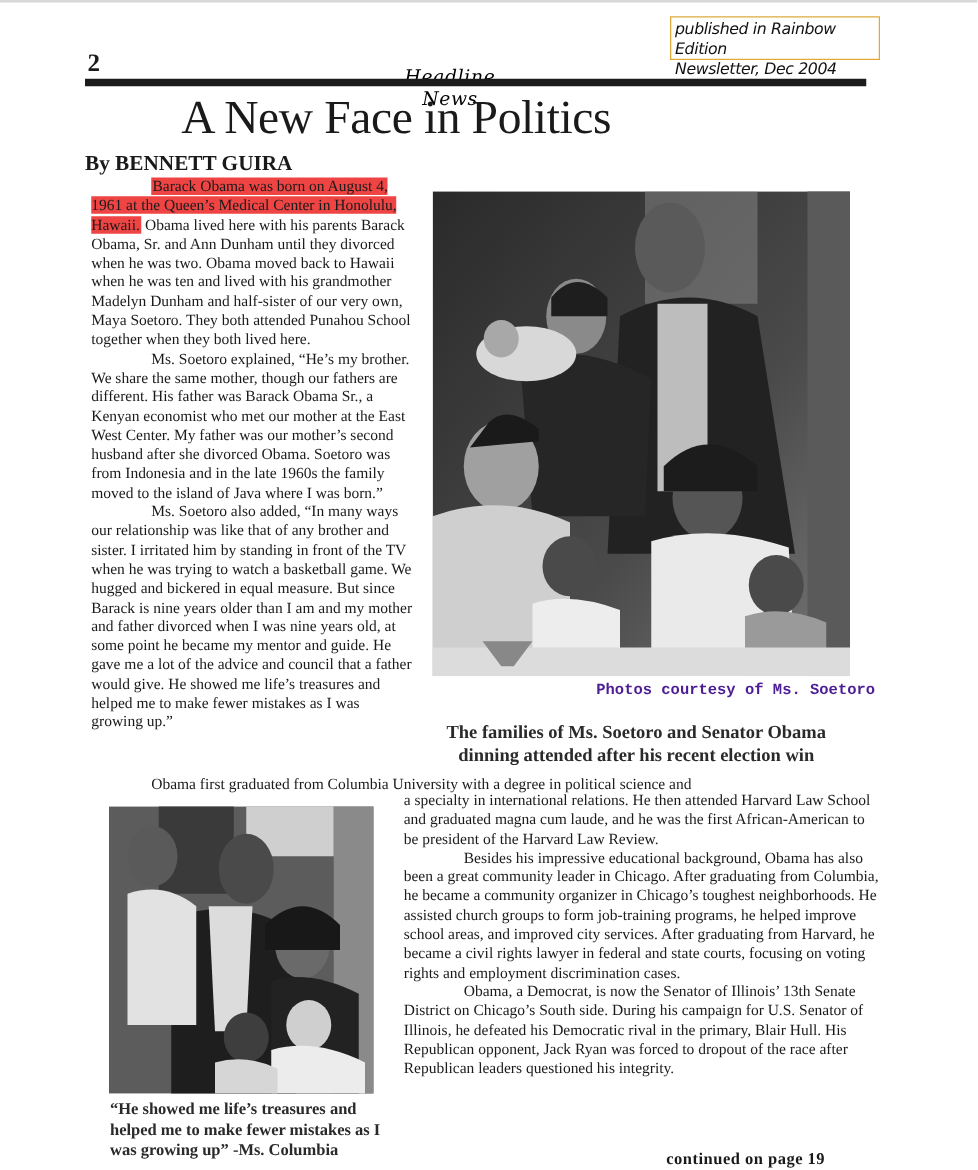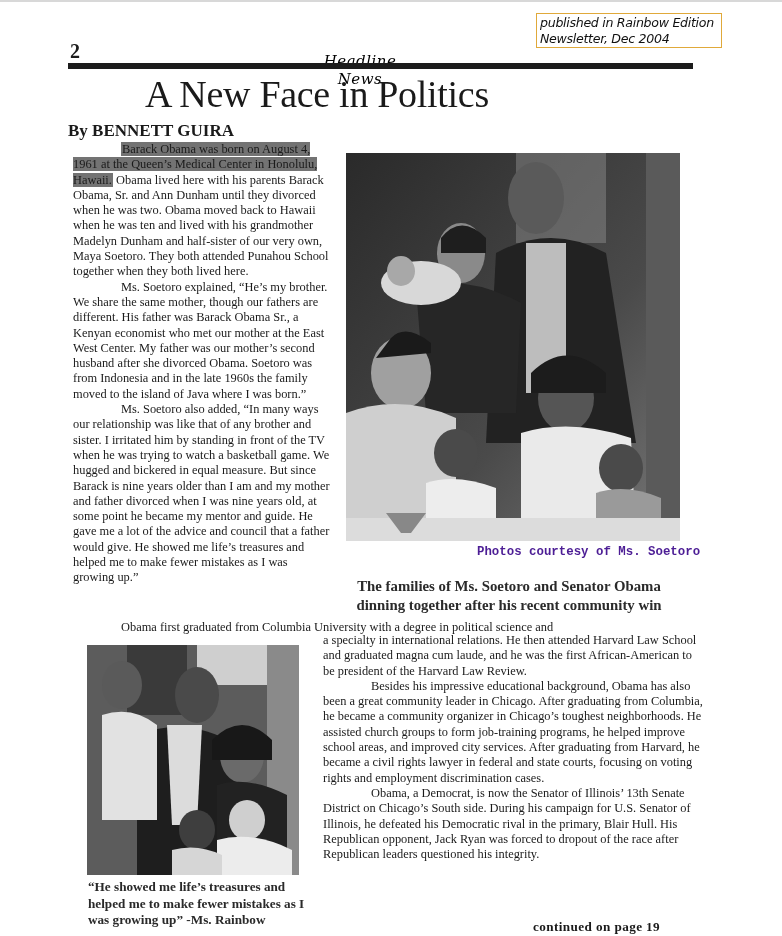--- a/index.html
+++ b/index.html
@@ -1,35 +1,35 @@
 <!DOCTYPE html>
 <html><head>
 <meta charset="utf-8">
 <style>
   html, body { margin: 0; padding: 0; background: #ffffff; }
   body { width: 782px; height: 936px; position: relative; overflow: hidden;
          font-family: "Liberation Serif", serif; color: #1a1a1a; }
   .topborder { position: absolute; left: 0; top: 0; width: 782px; height: 2px; background: #d8d8d8; }
-  .pubnote { position: absolute; left: 536px; top: 13px; width: 186px; height: 35px;
+  .pubnote { position: absolute; left: 536px; top: 13px; width: 168px; height: 35px;
              border: 1px solid #e0a93a; box-sizing: border-box; padding: 1px 3px 0 3px;
              font-family: "DejaVu Sans", sans-serif; font-style: italic; font-size: 12.6px;
              line-height: 16px; color: #111; letter-spacing: -0.3px; }
   .pagenum { position: absolute; left: 70px; top: 40px; font-weight: bold; font-size: 20px; }
   .masthead { position: absolute; left: 300px; top: 52px; width: 120px; text-align: center;
               font-family: "DejaVu Serif", serif; font-style: italic; font-size: 15px; color: #000000;
               letter-spacing: 0.5px; }
   .rule { position: absolute; left: 68px; top: 63px; width: 625px; height: 6px; background: #1c1c1c; }
   .headline { position: absolute; left: 0; width: 634px; top: 72px; text-align: center;
               font-weight: normal; font-size: 38px; letter-spacing: -0.3px; margin: 0; }
   .byline { position: absolute; left: 68px; top: 121px; font-weight: bold; font-size: 17px; }
   .col { position: absolute; font-size: 12.4px; line-height: 15.3px; }
   .col p { margin: 0; text-indent: 48px; }
   .col p.first { text-indent: 0; }
   .col1 { left: 73px; top: 142px; width: 258px; }
-  .hl { background: #737373; padding: 0 1px; }
+  .hl { background: #ef4444; padding: 0 1px; }
   .indent { display: inline-block; width: 48px; }
   .photo { position: absolute; overflow: hidden; }
   .photo svg { display: block; }
   .photo1 { left: 346px; top: 153px; width: 334px; height: 388px; }
   .photo2 { left: 87px; top: 645px; width: 212px; height: 230px; }
   .credit { position: absolute; left: 477px; top: 545px; font-weight: bold; font-size: 12.4px; color: #4c1d95; font-family: Liberation Mono, monospace; }
   .caption1 { position: absolute; left: 342px; top: 577px; width: 334px; text-align: center;
               font-weight: bold; font-size: 14.8px; line-height: 19px; color: #2a2a2a; }
   .spanline { position: absolute; left: 121px; top: 620px; font-size: 12.4px; }
   .col2 { left: 313px; top: 633px; width: 380px; margin-left: 10px; }
@@ -95,21 +95,21 @@
     <path d="M80 330 Q110 320 150 335 L150 388 L80 388 Z" fill="#ededed"></path>
 
     <ellipse cx="275" cy="315" rx="22" ry="24" fill="#4a4a4a"></ellipse>
     <path d="M250 340 Q280 330 315 345 L315 388 L250 388 Z" fill="#9a9a9a"></path>
 
     <rect x="0" y="365" width="334" height="23" fill="#dcdcdc"></rect>
     <path d="M40 360 L80 360 L65 380 L55 380 Z" fill="#888"></path>
   </svg>
 </div>
 <div class="credit">Photos courtesy of Ms. Soetoro</div>
-<div class="caption1">The families of Ms. Soetoro  and Senator Obama dinning together after his recent community win</div>
+<div class="caption1">The families of Ms. Soetoro  and Senator Obama dinning attended after his recent election win</div>
 
 <div class="spanline">Obama first graduated from Columbia University with a degree in political science and</div>
 
 <div class="col col2">
   <p class="first">a specialty in international relations. He then attended Harvard Law School and graduated  magna cum laude, and he was the first African-American to be president of the Harvard Law Review.</p>
   <p>Besides his impressive educational background, Obama has also been a great community leader in Chicago. After graduating from Columbia,  he became a community organizer in Chicago’s toughest neighborhoods.  He assisted church groups to form job-training programs, he helped improve school areas, and improved city services. After graduating from Harvard, he became a civil rights lawyer in federal and state courts, focusing on voting rights and employment discrimination cases.</p>
   <p>Obama, a Democrat, is now the Senator of Illinois’ 13th Senate District on Chicago’s South side. During his campaign for U.S. Senator of Illinois, he defeated his Democratic rival in the primary, Blair Hull. His Republican opponent, Jack Ryan was forced to dropout of the race after Republican leaders questioned his integrity.</p>
 </div>
 
 <div class="photo photo2">
@@ -130,15 +130,15 @@
     <path d="M125 95 Q155 65 185 95 L185 115 L125 115 Z" fill="#181818"></path>
     <path d="M130 140 Q160 130 200 150 L200 230 L130 230 Z" fill="#222"></path>
 
     <ellipse cx="160" cy="175" rx="18" ry="20" fill="#cfcfcf"></ellipse>
     <path d="M130 195 Q165 185 205 205 L205 230 L130 230 Z" fill="#ececec"></path>
 
     <ellipse cx="110" cy="185" rx="18" ry="20" fill="#3e3e3e"></ellipse>
     <path d="M85 205 Q110 198 135 210 L135 230 L85 230 Z" fill="#d6d6d6"></path>
   </svg>
 </div>
-<div class="caption2">“He showed me life’s treasures and helped me to make fewer mistakes as I was growing up” -Ms. Rainbow</div>
+<div class="caption2">“He showed me life’s treasures and helped me to make fewer mistakes as I was growing up” -Ms. Columbia</div>
 
 <div class="continued">continued on page 19</div>
 
 </body></html>

